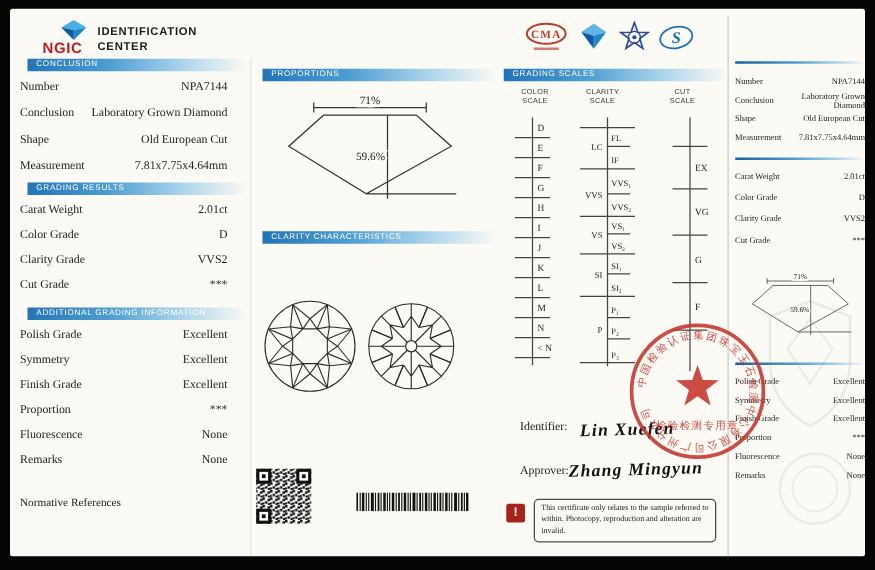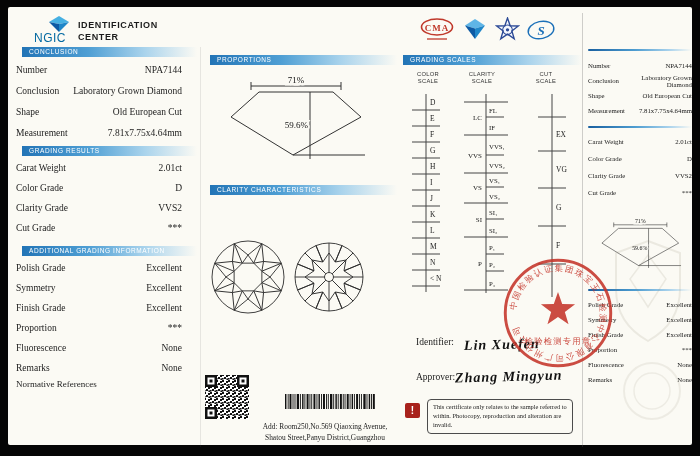--- a/index.html
+++ b/index.html
@@ -71,21 +71,21 @@
 </svg>
 
 <div id="cert">
 
   <div class="abs" style="left:12px;top:6px;width:180px;height:40px">
     <svg class="abs" style="left:28px;top:3px" width="22" height="16" viewBox="0 0 22 16">
       <polygon points="11,0 21,6 11,8 1,6" fill="#46b0e2"></polygon>
       <polygon points="1,6 11,8 11,16" fill="#0d5aa4"></polygon>
       <polygon points="21,6 11,8 11,16" fill="#1f86c8"></polygon>
     </svg>
-    <div class="abs" style="left:14px;top:18px;font-family:'Liberation Sans',sans-serif;font-weight:normal;font-size:12px;color:#0369a1;letter-spacing:.5px">NGIC</div>
+    <div class="abs" style="left:14px;top:18px;font-family:'Liberation Sans',sans-serif;font-weight:bold;font-size:12px;color:#b91c1c;letter-spacing:.5px">NGIC</div>
     <div class="abs" style="left:58px;top:6px;font-family:'Liberation Sans',sans-serif;font-weight:bold;font-size:9px;color:#1b1b1b;letter-spacing:.6px;line-height:12px">
       <div>IDENTIFICATION CENTER</div>
     </div>
   </div>
 
   <svg class="abs" style="left:412px;top:10px" width="34" height="26" viewBox="0 0 34 26">
     <ellipse cx="17" cy="10" rx="15.5" ry="8" fill="none" stroke="#c0392b" stroke-width="1.6"></ellipse>
     <text x="17" y="13.5" text-anchor="middle" font-size="9" font-weight="bold" fill="#c0392b" letter-spacing="1">CMA</text>
     <rect x="7" y="21" width="20" height="2" fill="#c0392b" opacity=".65"></rect>
   </svg>
@@ -166,21 +166,21 @@
         </div>
       <div class="row h20">
           <span class="lbl">Fluorescence</span>
           <span class="val">None</span>
         </div>
       <div class="row h20">
           <span class="lbl">Remarks</span>
           <span class="val">None</span>
         </div>
     </div>
-    <div style="margin-top:1px;padding-left:2px;font-size:9px;color:#1c1c1c">Normative References</div>
+    <div style="margin-top:19px;padding-left:2px;font-size:9px;color:#1c1c1c">Normative References</div>
   </div>
 
   <div class="bar abs" style="left:202px;top:48px;width:180px">PROPORTIONS</div>
 
   <svg class="abs" style="left:205px;top:59px" width="165" height="105" viewBox="0 0 165 105">
     <use href="#propGeom"></use>
     <text x="83" y="17" text-anchor="middle" font-size="9" fill="#111" style="paint-order:stroke;stroke:#fbfaf4;stroke-width:5">71%</text>
     <text x="95" y="62" text-anchor="end" font-size="9" fill="#111" style="paint-order:stroke;stroke:#fbfaf4;stroke-width:4">59.6%</text>
   </svg>
 
@@ -255,24 +255,20 @@
       <rect x="79" width="2.2" height="16"></rect>
         <rect x="82.2" width="1" height="16"></rect>
         <rect x="84.4" width="1" height="16"></rect>
       <rect x="87" width="2.6" height="16"></rect>
         <rect x="90.6" width="1" height="16"></rect>
         <rect x="93" width="1.6" height="16"></rect>
       <rect x="95.6" width="1" height="16"></rect>
         <rect x="97.6" width="2.2" height="16"></rect>
     </g>
   </svg>
-  <div class="abs addr" style="left:238px;top:414px;width:158px">
-    <div>Add: Room250,No.569 Qiaoxing Avenue,</div>
-    <div>Shatou Street,Panyu District,Guangzhou</div>
-  </div>
 
   <div class="bar abs" style="left:395px;top:48px;width:172px">GRADING SCALES</div>
   <div class="abs scaletitle" style="left:398px;top:64px;width:44px">COLOR
 SCALE</div>
   <div class="abs scaletitle" style="left:450px;top:64px;width:48px">CLARITY
 SCALE</div>
   <div class="abs scaletitle" style="left:516px;top:64px;width:44px">CUT
 SCALE</div>
 
   <svg class="abs" style="left:400px;top:82px" width="50" height="215" viewBox="0 0 50 215">

